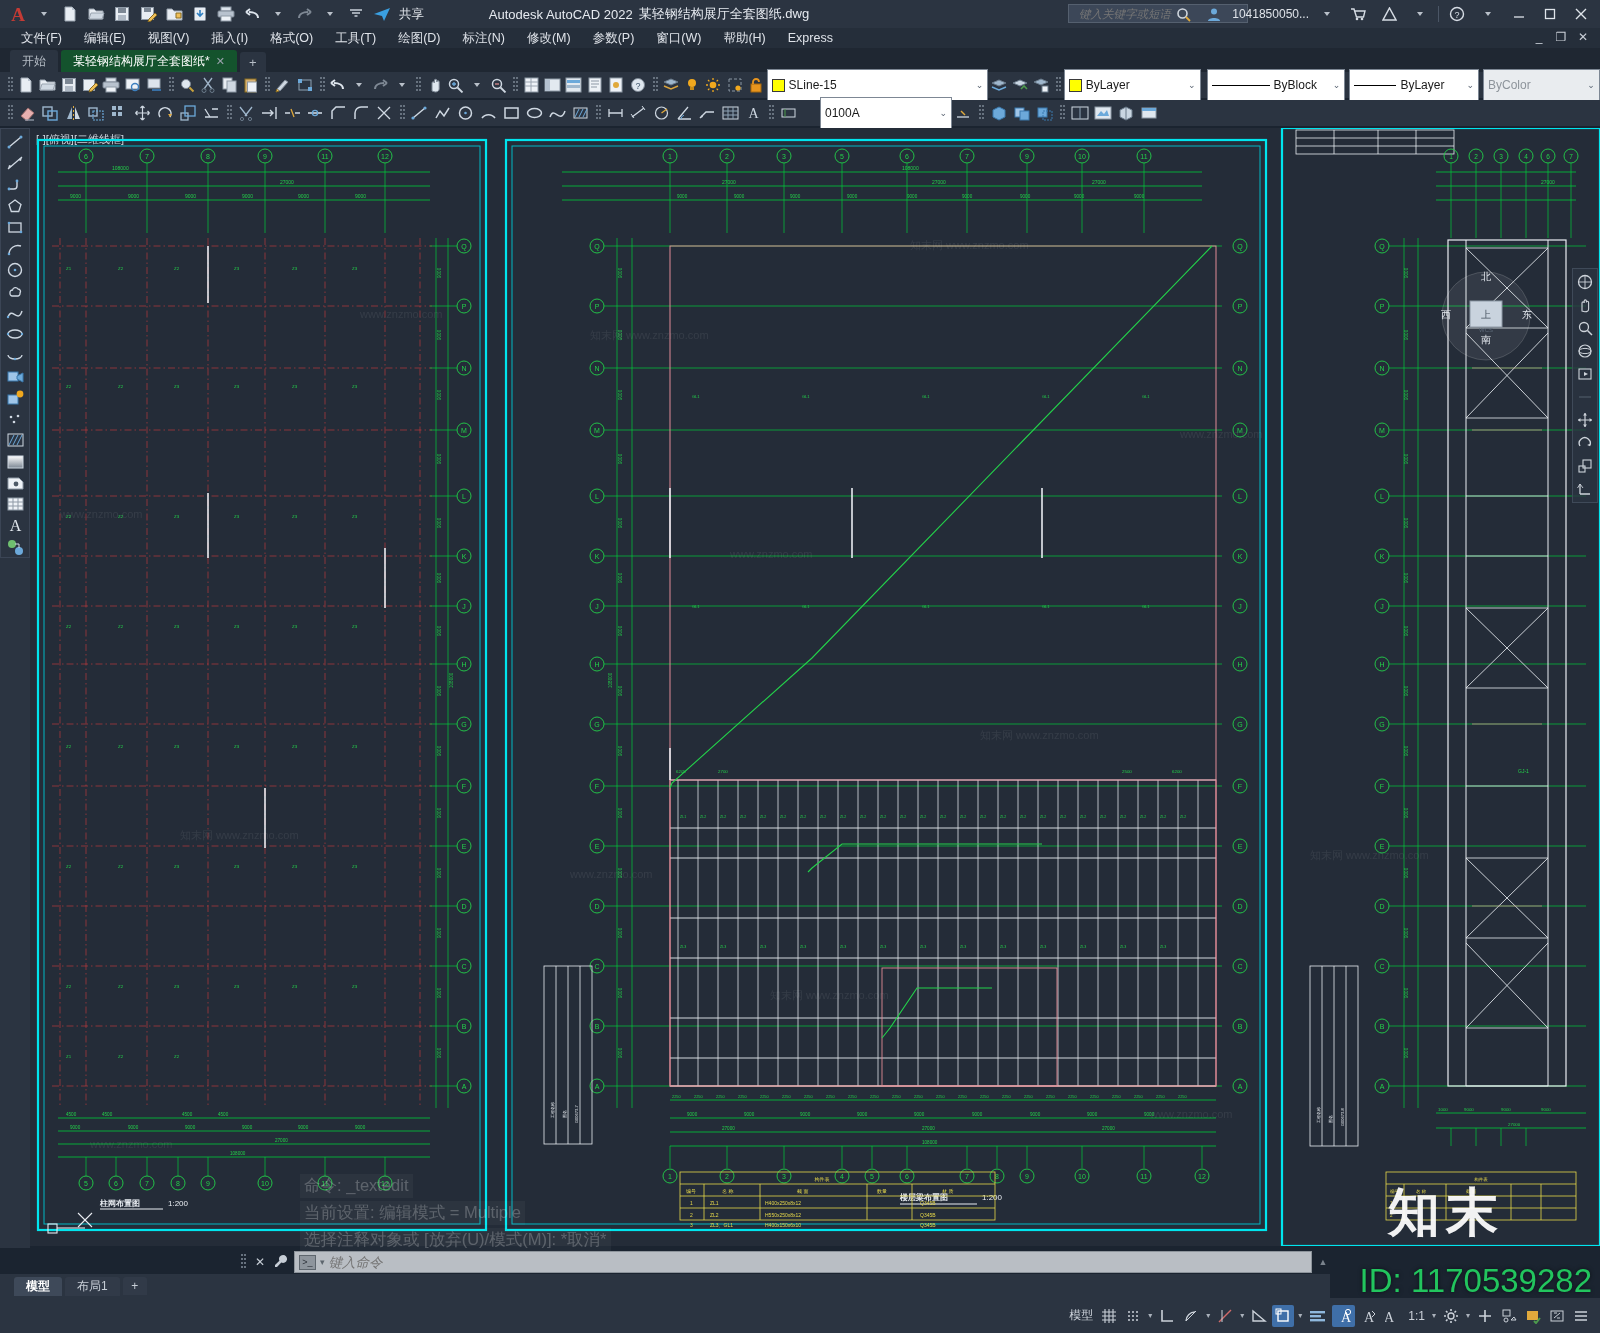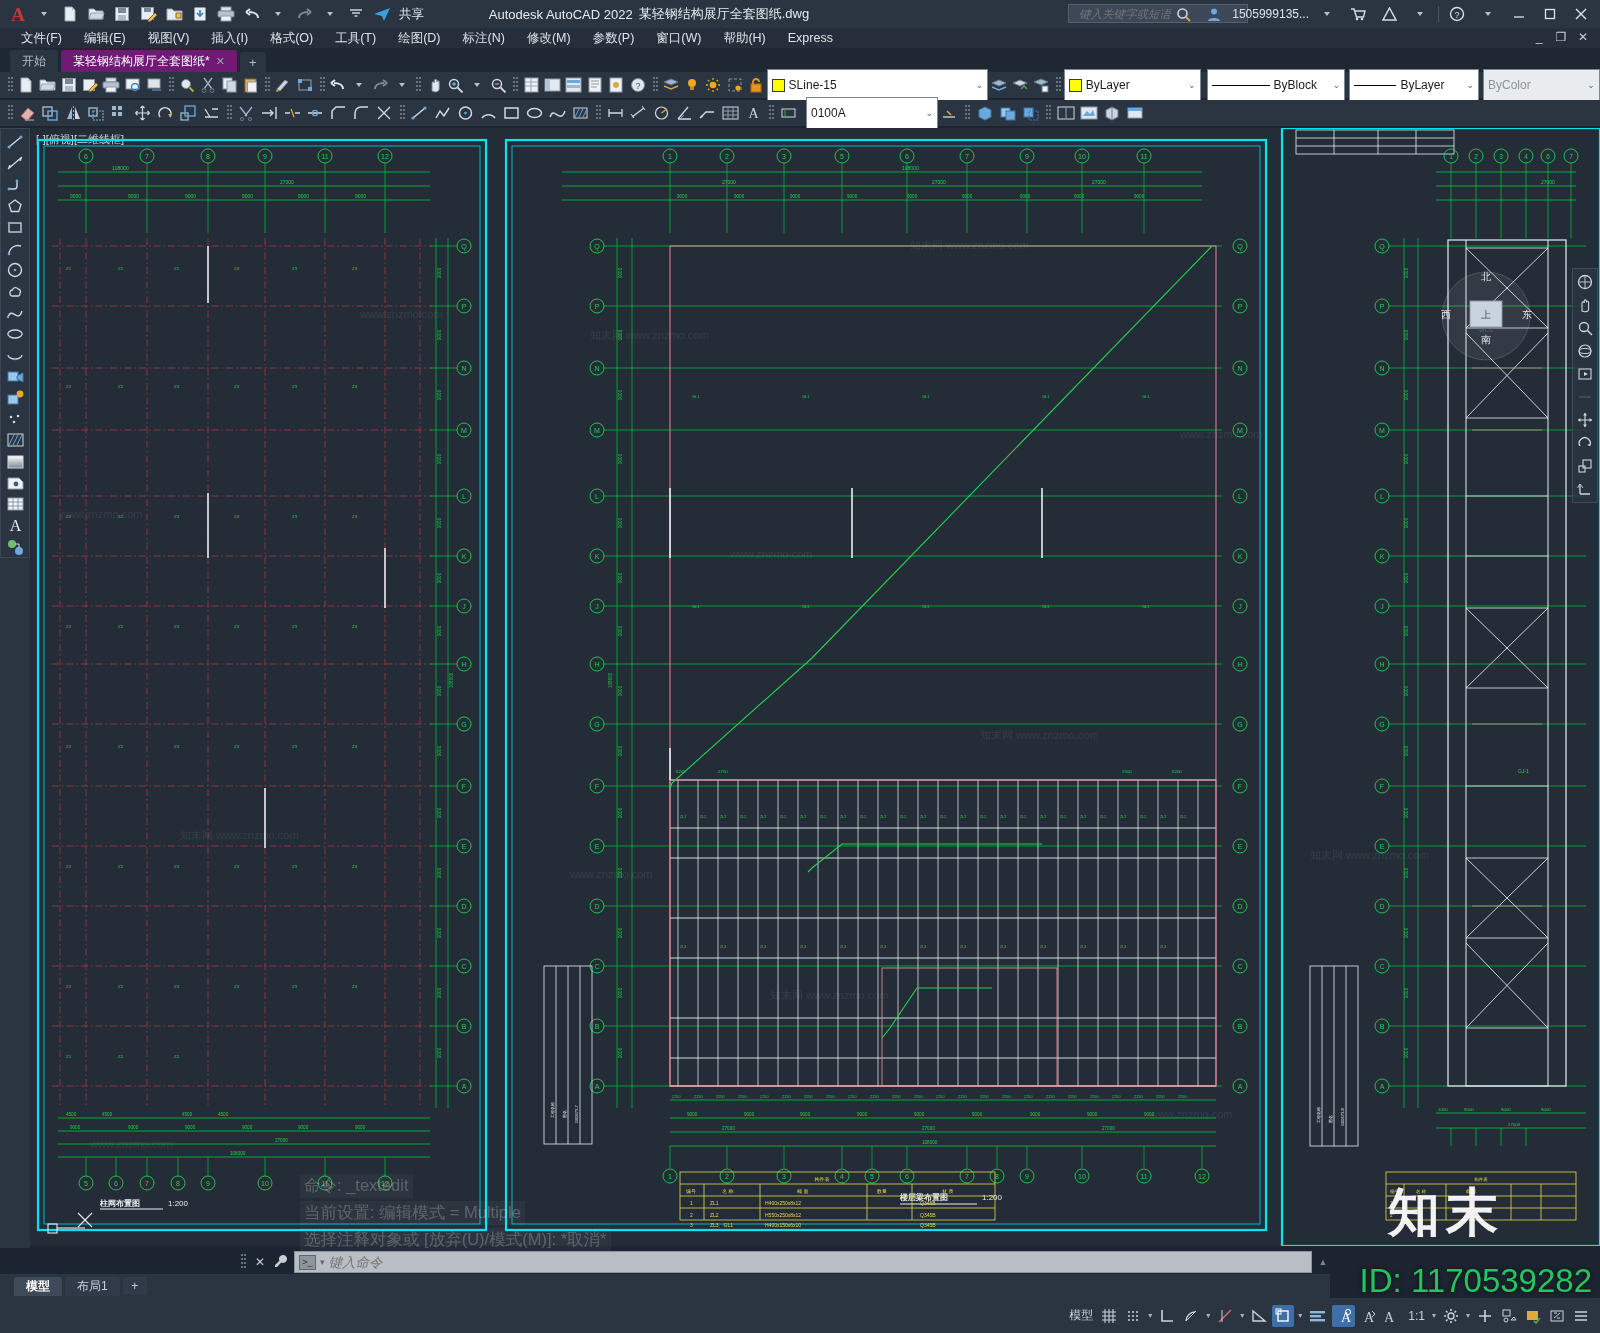--- a/index.html
+++ b/index.html
@@ -55,21 +55,21 @@
   
   #filetabs{
     position:absolute; left:0; top:48px; width:1600px; height:24px;
     background:#1f2732; display:flex; align-items:flex-end; padding-left:10px;
   }
   .ftab{
     height:22px; display:flex;align-items:center; gap:6px;
     padding:0 12px; font-size:12px; color:#b6bdc6;
     background:#2b3441; border-radius:3px 3px 0 0; margin-right:3px;
   }
-  .ftab.active{ background:#701a75; color:#ffffff; }
+  .ftab.active{ background:#14532d; color:#ffffff; }
   .ftab .x{ font-size:11px; color:#9aa2ad; }
   .ftab-plus{ width:26px;height:20px;background:#2b3441;border-radius:3px 3px 0 0;
               display:flex;align-items:center;justify-content:center;color:#b6bdc6;font-size:13px;}
 
   
   .tbrow{
     position:absolute; left:0; width:1600px; height:26px;
     background:#2b3441; display:flex; align-items:center; padding-left:4px;
   }
   #tbrow1{ top:72px; }
@@ -289,21 +289,21 @@
         <circle cx="6.5" cy="6.5" r="4.5" stroke="#cfd6de" fill="none" stroke-width="1.6"></circle>
         <path d="M10 10l4 4" stroke="#e0a93c" stroke-width="1.8"></path>
       </svg>
     </div>
   <div class="wbtn">
     <svg width="14" height="14">
         <circle cx="7" cy="4.5" r="3" fill="#6ca9da"></circle>
         <path d="M1 14c0-4 12-4 12 0z" fill="#6ca9da"></path>
       </svg>
     </div>
-  <div class="usr">1505999135...</div>
+  <div class="usr">1041850050...</div>
   <div class="wbtn">
       <i class="tiny-caret"></i>
     </div>
   <div class="wbtn">
     <svg width="16" height="14">
         <path d="M1 2h3l2.5 8h7l1.5-6H5" stroke="#d6dce4" stroke-width="1.4" fill="none"></path>
         <circle cx="7" cy="12" r="1.3" fill="#d6dce4"></circle>
         <circle cx="12" cy="12" r="1.3" fill="#d6dce4"></circle>
       </svg>
     </div>
@@ -801,21 +801,21 @@
         <text x="8.5" y="13" font-size="14" fill="#cfd8e2" text-anchor="middle" font-family="Liberation Serif">A</text>
       </svg>
     </div>
   <div class="grip"></div>
   <div class="ticon">
       <svg width="17" height="16">
         <rect x="2" y="4" width="13" height="8" fill="none" stroke="#cfd8e2"></rect>
         <path d="M5 4v8" stroke="#4d9a4d"></path>
       </svg>
     </div>
-  <div class="combo" style="width:132px;margin-left:6px">
+  <div class="combo" style="width:132px;margin-left:20px">
     <span class="cv">0100A</span>
     <span class="arrow">⌄</span>
   </div>
   <div class="ticon">
       <svg width="17" height="16">
         <path d="M2 12h12" stroke="#cfd8e2" stroke-width="1.3"></path>
         <path d="M6 6l4 4" stroke="#e0a93c" stroke-width="1.4"></path>
       </svg>
     </div>
   <div class="grip"></div>

